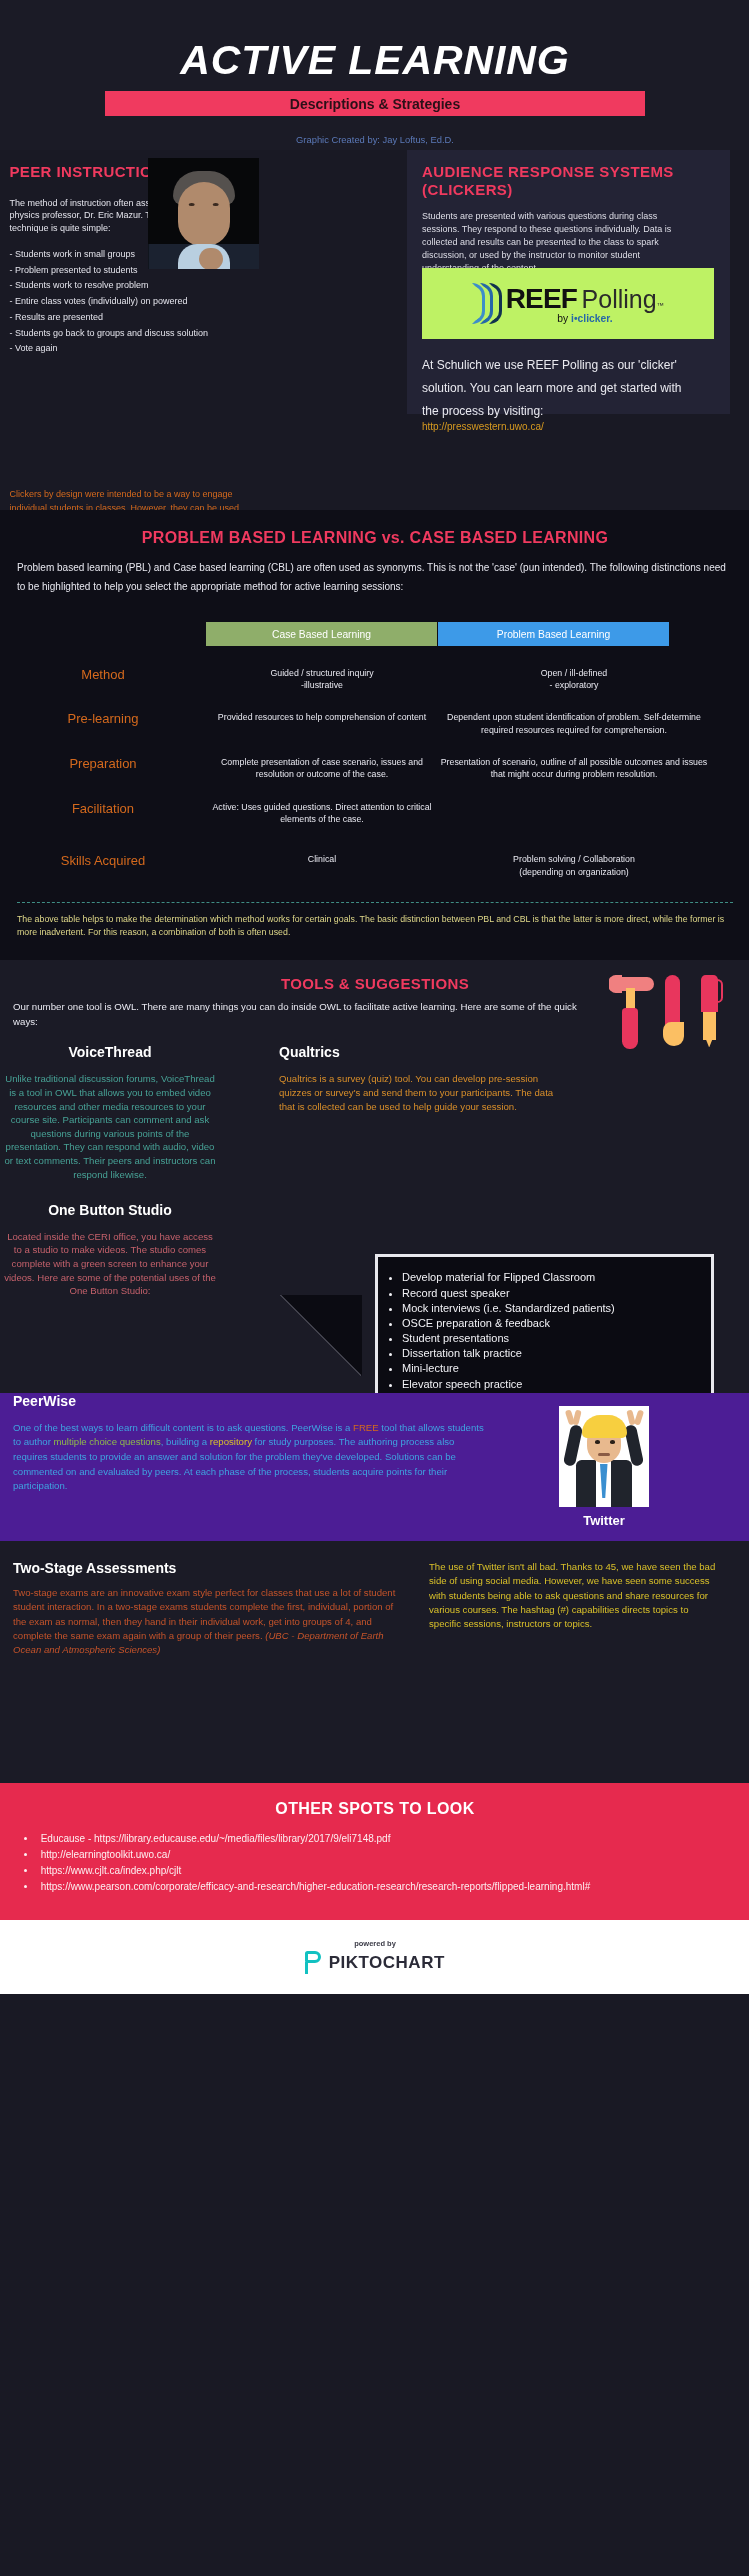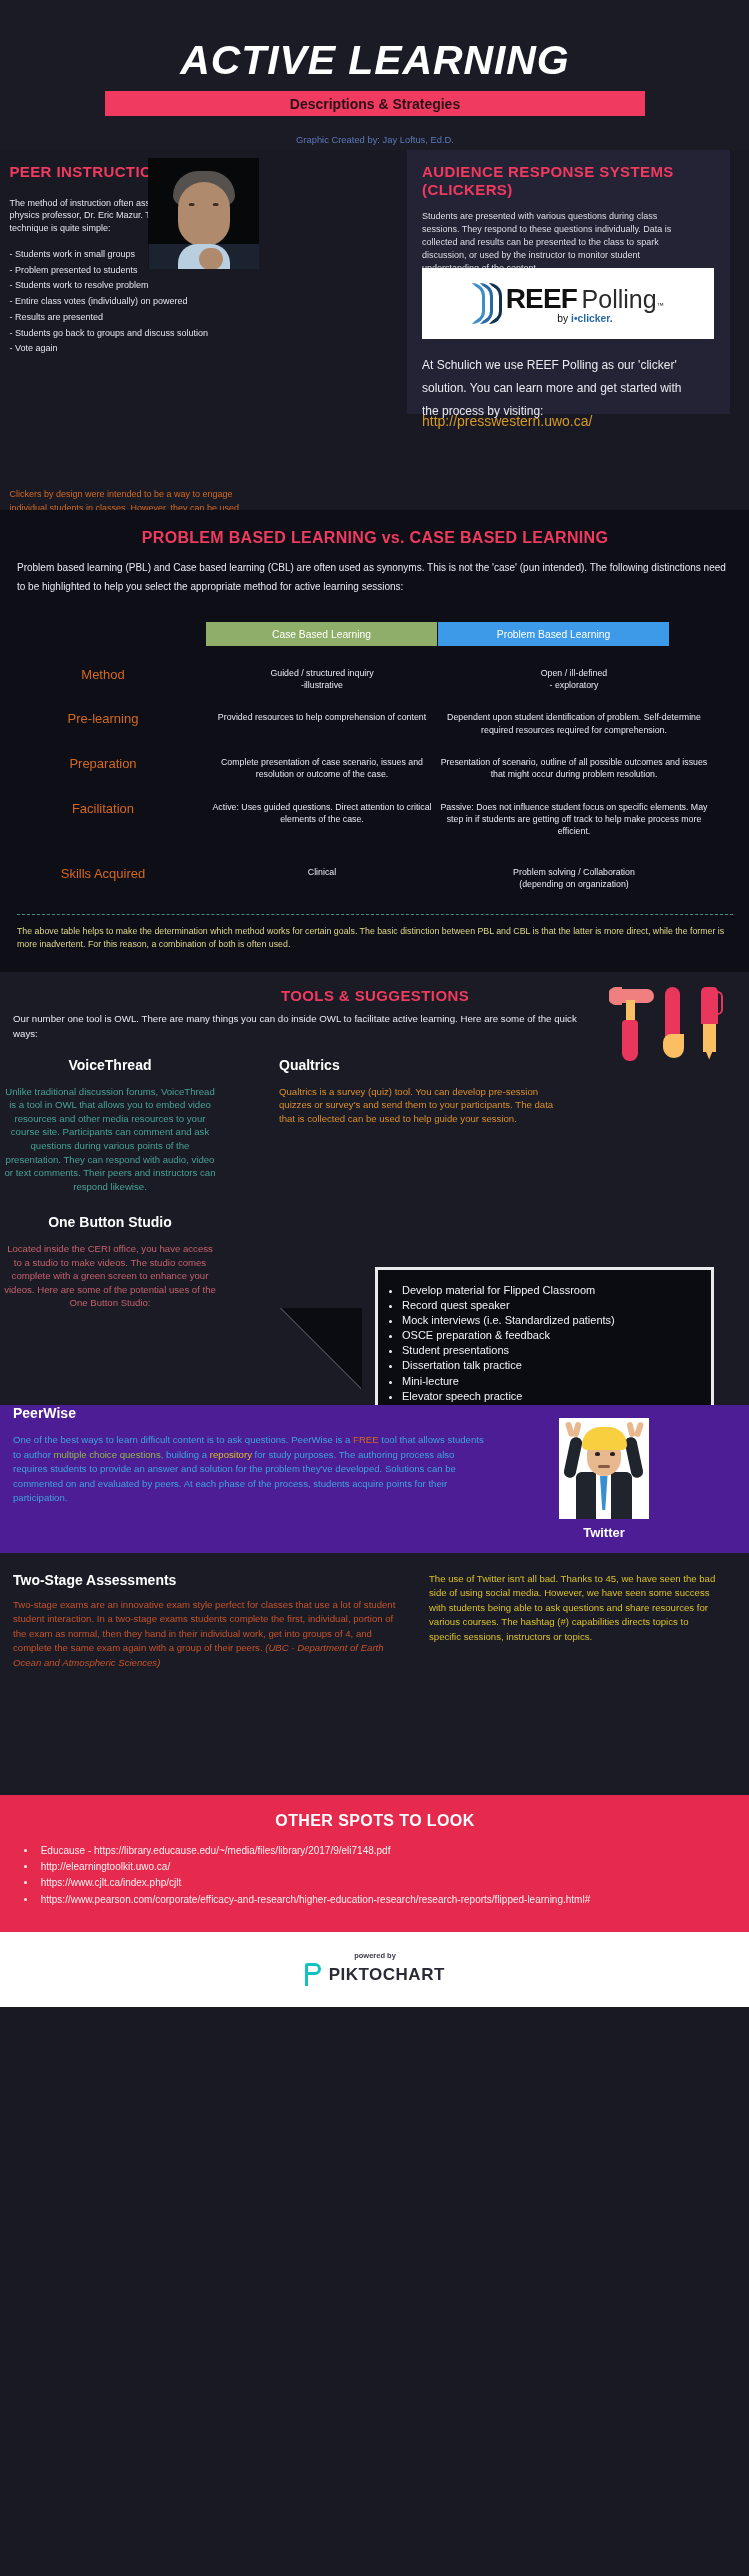--- a/index.html
+++ b/index.html
@@ -134,21 +134,21 @@
     color: #dfdfe8;
     font-size: 9px;
     line-height: 1.45;
     margin-top: 11.2px;
     width: 251px;
   }
   .reef-box {
     position: absolute;
     left: 422px; top: 118px;
     width: 292px; height: 71px;
-    background: #ffffff;
+    background: #bef264;
     display: flex;
     align-items: center;
     justify-content: center;
   }
   .reef-wave { width: 32px; height: 41px; position: relative; margin-right:1.9px; }
   .reef-wave i {
     position:absolute; left:0; top:0;
     width:13px; height:41px;
     border:3.3px solid #3d8ec9;
     border-radius:0 20.6px 20.6px 0;
@@ -167,23 +167,23 @@
   .schulich-note {
     position: absolute;
     left: 422px; top: 204px;
     width: 272px;
     color: #eaeaf0;
     font-size: 12px;
     line-height: 1.9;
   }
   .press-link {
     position: absolute;
-    left: 422px; top: 263px;
+    left: 422px; top: 271px;
     color: #d79a20;
-    font-size: 14px;
+    font-size: 10px;
   }
 
   
   .ticket-wrap {
     position:absolute; left:20.6px; top:416px;
     width:167px; height:60px;
   }
   .ticket {
     width:161px; height:54px;
     background:#ffffff;
@@ -470,21 +470,20 @@
       <div class="cmp-cell wide">Dependent upon student identification of problem. Self-determine required resources required for comprehension.</div>
     </div>
     <div class="cmp-row">
       <div class="cmp-label">Preparation</div>
       <div class="cmp-cell">Complete presentation of case scenario, issues and resolution or outcome of the case.</div>
       <div class="cmp-cell wide">Presentation of scenario, outline of all possible outcomes and issues that might occur during problem resolution.</div>
     </div>
     <div class="cmp-row">
       <div class="cmp-label">Facilitation</div>
       <div class="cmp-cell">Active: Uses guided questions. Direct attention to critical elements of the case.</div>
-      <div class="cmp-cell wide">Passive: Does not influence student focus on specific elements. May step in if students are getting off track to help make process more efficient.</div>
     </div>
     <div class="cmp-row" style="margin-top:28px">
       <div class="cmp-label">Skills Acquired</div>
       <div class="cmp-cell">Clinical</div>
       <div class="cmp-cell wide" style="white-space:pre-line">Problem solving / Collaboration
 (depending on organization)</div>
     </div>
 
     <div class="dash-div"></div>
     <div class="pbl-note">The above table helps to make the determination which method works for certain goals. The basic distinction between PBL and CBL is that the latter is more direct, while the former is more inadvertent. For this reason, a combination of both is often used.</div>

